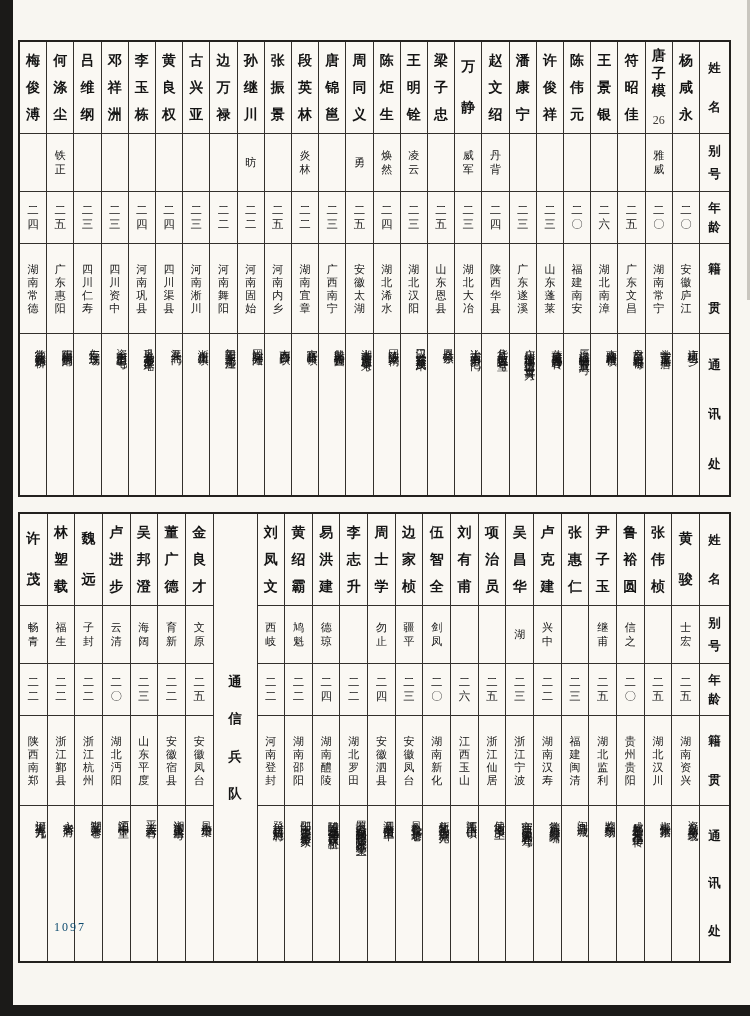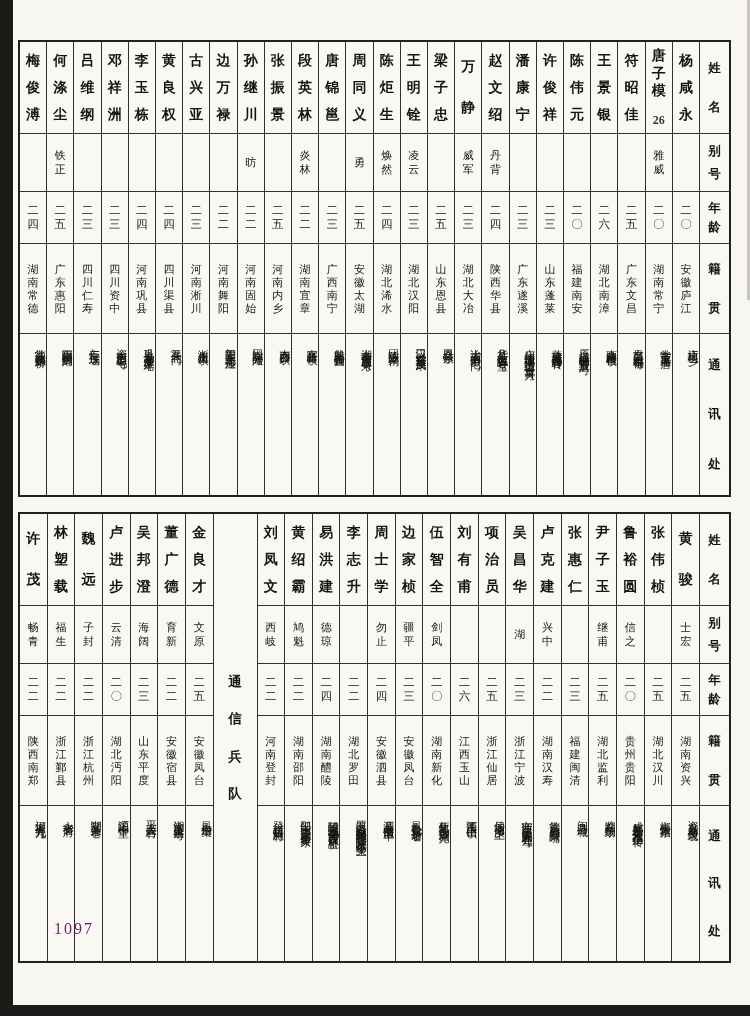--- a/index.html
+++ b/index.html
@@ -38,21 +38,21 @@
   }
   .cell:last-child{border-bottom:none;flex:1 1 auto;}
 
   .rh-name{height:92px;}
   .rh-alias{height:58px;}
   .rh-age{height:52px;}
   .rh-native{height:90px;}
 
   .cell-name{justify-content:space-around;padding:5px 0;font-size:14px;font-weight:700;letter-spacing:0;}
   .cell-name span{line-height:1;}
-  .note{font-size:12px;font-weight:700;color:#3a3732;line-height:1;margin-top:12px;}
+  .note{font-size:12px;font-weight:400;color:#3a3732;line-height:1;margin-top:12px;}
 
   .cell-alias{justify-content:center;gap:3px;font-size:11px;}
   .cell-alias span{line-height:1;}
 
   .cell-age{justify-content:center;gap:3px;font-size:11.5px;}
   .cell-age span{line-height:1;}
 
   .cell-native{justify-content:center;gap:2px;font-size:11px;}
   .cell-native span{line-height:1;}
 
@@ -65,21 +65,21 @@
   }
 
   .h-cell{justify-content:space-around;padding:6px 0;font-size:12.5px;font-weight:700;}
   .h-cell span{line-height:1;}
 
   .divider-cell{justify-content:center;gap:24px;font-size:13.5px;font-weight:600;}
   .divider-cell span{line-height:1;}
 
   .page-number{
     position:absolute;left:54px;top:920px;
-    font-size:16px;letter-spacing:2px;color:#701a75;
+    font-size:12px;letter-spacing:2px;color:#0c4a6e;
   }
 </style>
 </head>
 <body>
 
 <div class="page">
   <div class="edge-right"></div>
   <div id="top-table" class="tbl">
       <div class="col header-col">
         <div class="cell h-cell rh-name">

